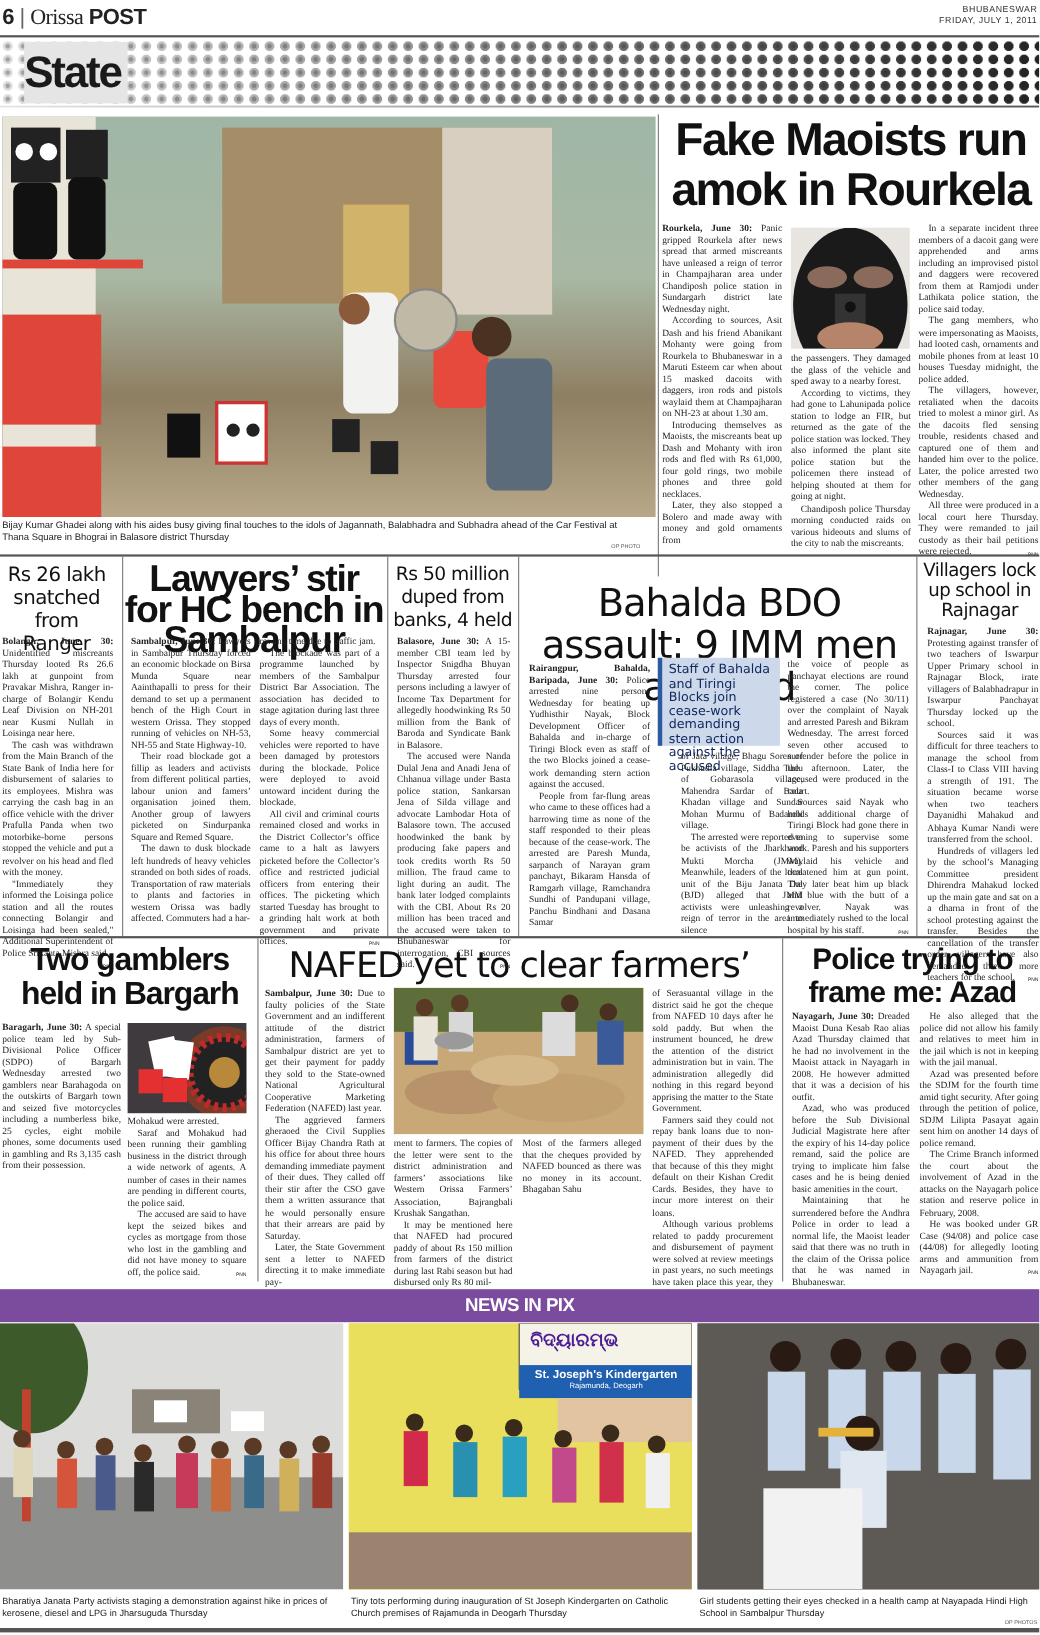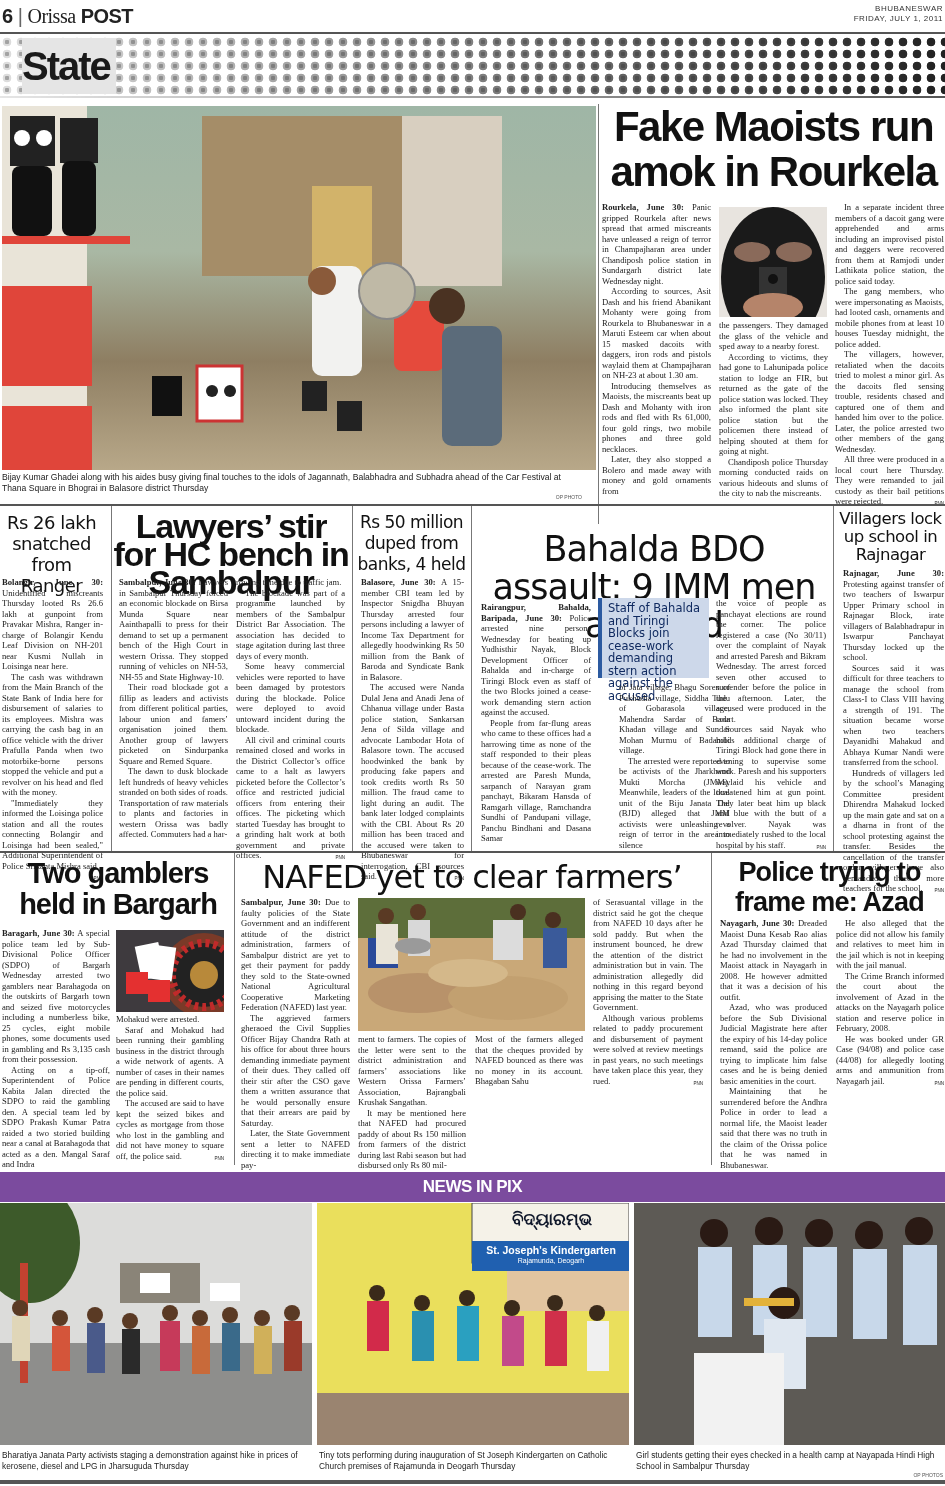--- a/index.html
+++ b/index.html
@@ -163,21 +163,20 @@
   <p><span class="dateline">Rajnagar, June 30:</span> <span>Protesting against transfer of two teachers of Iswarpur Upper Primary school in Rajnagar Block, irate villagers of Balabhadrapur in Iswarpur Panchayat Thursday locked up the school.</span></p>
   <p>Sources said it was difficult for three teachers to manage the school from Class-I to Class VIII having a strength of 191. The situation became worse when two teachers Dayanidhi Mahakud and Abhaya Kumar Nandi were transferred from the school.</p>
   <p><span>Hundreds of villagers led by the school’s Managing Committee president Dhirendra Mahakud locked up the main gate and sat on a a dharna in front of the school protesting against the transfer. Besides the cancellation of the transfer order, villagers have also demanded three more teachers for the school.</span><span class="pnn">PNN</span></p>
 </div>
 
 <div class="abs hrule" style="left:0;top:851px;width:945px"></div>
 
 <div class="abs hd-b" style="left:0;top:858px;width:236px;font-size:29px;line-height:31px;letter-spacing:-1px">Two gamblers held in Bargarh</div>
 <div class="abs txt" style="left:2px;top:928px;width:108px">
   <p><span class="dateline">Baragarh, June 30:</span> <span>A special police team led by Sub-Divisional Police Officer (SDPO) of Bargarh Wednesday arrested two gamblers near Barahagoda on the outskirts of Bargarh town and seized five motorcycles including a numberless bike, 25 cycles, eight mobile phones, some documents used in gambling and Rs 3,135 cash from their possession.</span></p>
-  <p>Acting on a tip-off, Superintendent of Police Kabita Jalan directed the SDPO to raid the gambling den. A special team led by SDPO Prakash Kumar Patra raided a two storied building near a canal at Barahagoda that acted as a den. Mangal Saraf and Indra</p>
 </div>
 <div class="abs photo" style="left:116px;top:930px;width:108px;height:82px;background:#3e3a3e">
   <svg width="108" height="82">
     <circle cx="88" cy="45" r="42" fill="#7a3a28"></circle>
     <circle cx="88" cy="45" r="32" fill="#222" stroke="#c02a2a" stroke-width="8" stroke-dasharray="4 4"></circle>
     <circle cx="88" cy="45" r="14" fill="#b8893a"></circle>
     <rect x="22" y="14" width="24" height="34" fill="#fff" transform="rotate(-12 34 31)"></rect>
     <rect x="34" y="16" width="24" height="34" fill="#fff" transform="rotate(8 46 33)"></rect>
     <rect x="10" y="42" width="22" height="22" fill="#e43030"></rect>
     <rect x="32" y="50" width="22" height="22" fill="#e43030"></rect>
@@ -216,32 +215,34 @@
 </div>
 <div class="abs txt" style="left:358px;top:1034px;width:108px">
   <p style="text-indent:0">ment to farmers. The copies of the letter were sent to the district administration and farmers’ associations like Western Orissa Farmers’ Association, Bajrangbali Krushak Sangathan.</p>
   <p>It may be mentioned here that NAFED had procured paddy of about Rs 150 million from farmers of the district during last Rabi season but had disbursed only Rs 80 mil-</p>
 </div>
 <div class="abs txt" style="left:475px;top:1034px;width:108px">
   <p>Most of the farmers alleged that the cheques provided by NAFED bounced as there was no money in its account. Bhagaban Sahu</p>
 </div>
 <div class="abs txt" style="left:593px;top:897px;width:110px">
   <p>of Serasuantal village in the district said he got the cheque from NAFED 10 days after he sold paddy. But when the instrument bounced, he drew the attention of the district administration but in vain. The administration allegedly did nothing in this regard beyond apprising the matter to the State Government.</p>
+  <p>Farmers said they could not repay bank loans due to non-payment of their dues by the NAFED. They apprehended that because of this they might default on their Kishan Credit Cards. Besides, they have to incur more interest on their loans.</p>
   <p><span>Although various problems related to paddy procurement and disbursement of payment were solved at review meetings in past years, no such meetings have taken place this year, they rued.</span><span class="pnn">PNN</span></p>
 </div>
 <div class="abs vrule" style="left:711px;top:853px;height:312px"></div>
 
 <div class="abs hd-b" style="left:714px;top:857px;width:231px;font-size:27px;line-height:30px;letter-spacing:-0.8px">Police trying to frame me: Azad</div>
 <div class="abs txt" style="left:720px;top:918px;width:107px">
   <p><span class="dateline">Nayagarh, June 30:</span> <span>Dreaded Maoist Duna Kesab Rao alias Azad Thursday claimed that he had no involvement in the Maoist attack in Nayagarh in 2008. He however admitted that it was a decision of his outfit.</span></p>
   <p>Azad, who was produced before the Sub Divisional Judicial Magistrate here after the expiry of his 14-day police remand, said the police are trying to implicate him false cases and he is being denied basic amenities in the court.</p>
   <p>Maintaining that he surrendered before the Andhra Police in order to lead a normal life, the Maoist leader said that there was no truth in the claim of the Orissa police that he was named in Bhubaneswar.</p>
 </div>
 <div class="abs txt" style="left:836px;top:918px;width:108px">
   <p style="text-indent:9px">He also alleged that the police did not allow his family and relatives to meet him in the jail which is not in keeping with the jail manual.</p>
+  <p>Azad was presented before the SDJM for the fourth time amid tight security. After going through the petition of police, SDJM Lilipta Pasayat again sent him on another 14 days of police remand.</p>
   <p>The Crime Branch informed the court about the involvement of Azad in the attacks on the Nayagarh police station and reserve police in February, 2008.</p>
   <p><span>He was booked under GR Case (94/08) and police case (44/08) for allegedly looting arms and ammunition from Nayagarh jail.</span><span class="pnn">PNN</span></p>
 </div>
 
 <div class="abs newsbar">NEWS IN PIX</div>
 
 <div class="abs photo" style="left:0;top:1203px;width:312px;height:242px;background:#dcdcda">
   <svg width="312" height="242">
     <ellipse cx="30" cy="40" rx="50" ry="60" fill="#3d5a2a"></ellipse>
     <rect x="0" y="140" width="312" height="102" fill="#8e8e8c"></rect>
@@ -282,21 +283,21 @@
       <rect x="95" y="108" width="22" height="50" fill="#2a90b0"></rect>
     <circle cx="150" cy="95" r="8" fill="#3a2a1a"></circle>
       <rect x="140" y="103" width="22" height="55" fill="#2aa0c0"></rect>
     <circle cx="195" cy="105" r="8" fill="#3a2a1a"></circle>
       <rect x="185" y="113" width="22" height="50" fill="#c24a8a"></rect>
     <circle cx="238" cy="100" r="8" fill="#3a2a1a"></circle>
       <rect x="228" y="108" width="22" height="55" fill="#d0304a"></rect>
     <circle cx="280" cy="110" r="8" fill="#3a2a1a"></circle>
       <rect x="270" y="118" width="22" height="50" fill="#f0f0f0"></rect>
   </svg>
-  <div class="abs" style="left:165px;top:6px;width:140px;font-family:'DejaVu Sans',sans-serif;font-size:17px;color:#0f172a;font-weight:bold;text-align:center">ବିଦ୍ୟାରମ୍ଭ</div>
+  <div class="abs" style="left:165px;top:6px;width:140px;font-family:'DejaVu Sans',sans-serif;font-size:17px;color:#4c1d95;font-weight:bold;">ବିଦ୍ୟାରମ୍ଭ</div>
   <div class="abs" style="left:158px;top:41px;width:152px;font-family:'Liberation Sans',sans-serif;font-size:10.5px;color:#fff;font-weight:bold;text-align:center">St. Joseph's Kindergarten</div>
   <div class="abs" style="left:158px;top:54px;width:152px;font-family:'Liberation Sans',sans-serif;font-size:7px;color:#fff;text-align:center">Rajamunda, Deogarh</div>
 </div>
 <div class="abs photo" style="left:634px;top:1203px;width:311px;height:242px;background:#6a6660">
   <svg width="311" height="242">
     <rect x="0" y="0" width="311" height="242" fill="#5d5a55"></rect>
     <circle cx="80" cy="30" r="14" fill="#2a1a14"></circle>
       <rect x="64" y="44" width="34" height="90" fill="#c8d8ea"></rect>
     <circle cx="135" cy="28" r="14" fill="#2a1a14"></circle>
       <rect x="119" y="42" width="34" height="90" fill="#c8d8ea"></rect>

